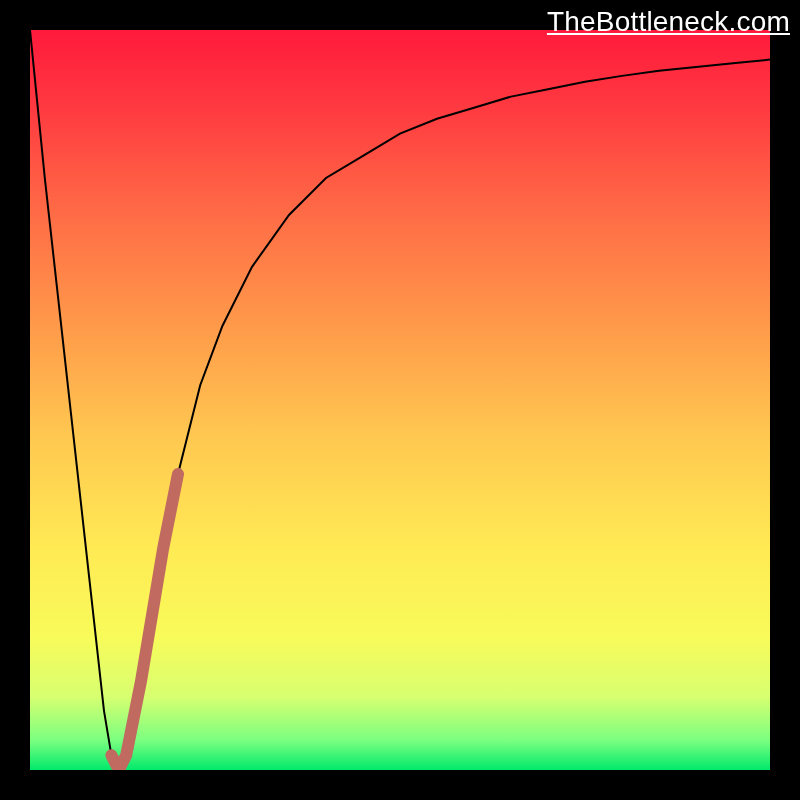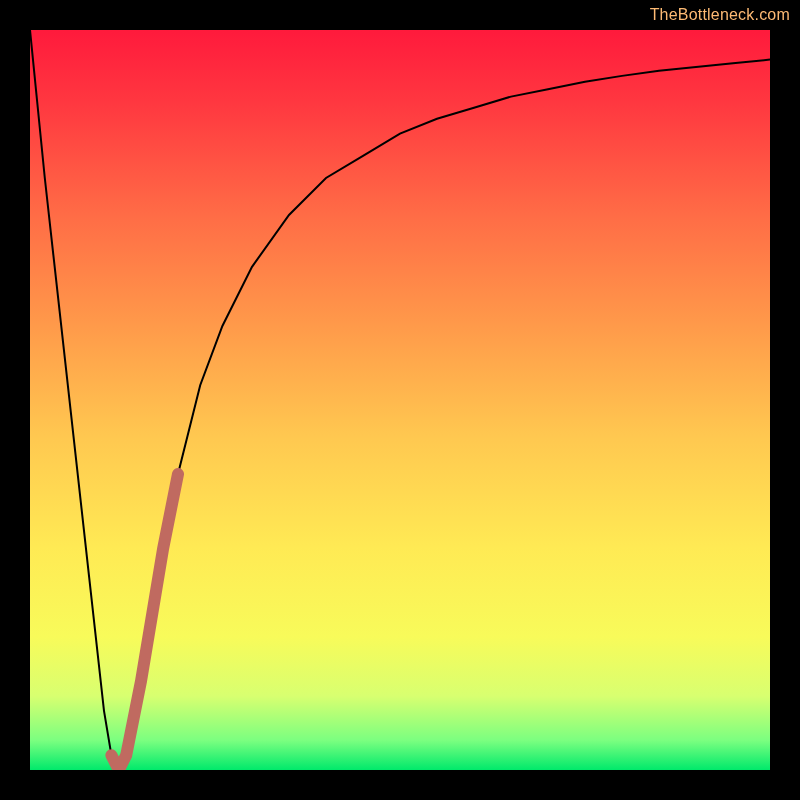--- a/index.html
+++ b/index.html
@@ -8,25 +8,26 @@
     height: 800px;
     background: #000;
     font-family: Arial, Helvetica, sans-serif;
     position: relative;
     overflow: hidden;
   }
   .watermark {
     position: absolute;
     top: 6px;
     right: 10px;
-    color: #fdba74;
-    font-size: 16px;
+    color: #ffffff;
+    font-size: 28px;
     font-weight: 400;
     letter-spacing: 0.2px;
     z-index: 50;
+    text-decoration: underline;
   }
   .plot-area {
     position: absolute;
     left: 30px;
     top: 30px;
     width: 740px;
     height: 740px;
     overflow: hidden;
   }
   .gradient-bg {

